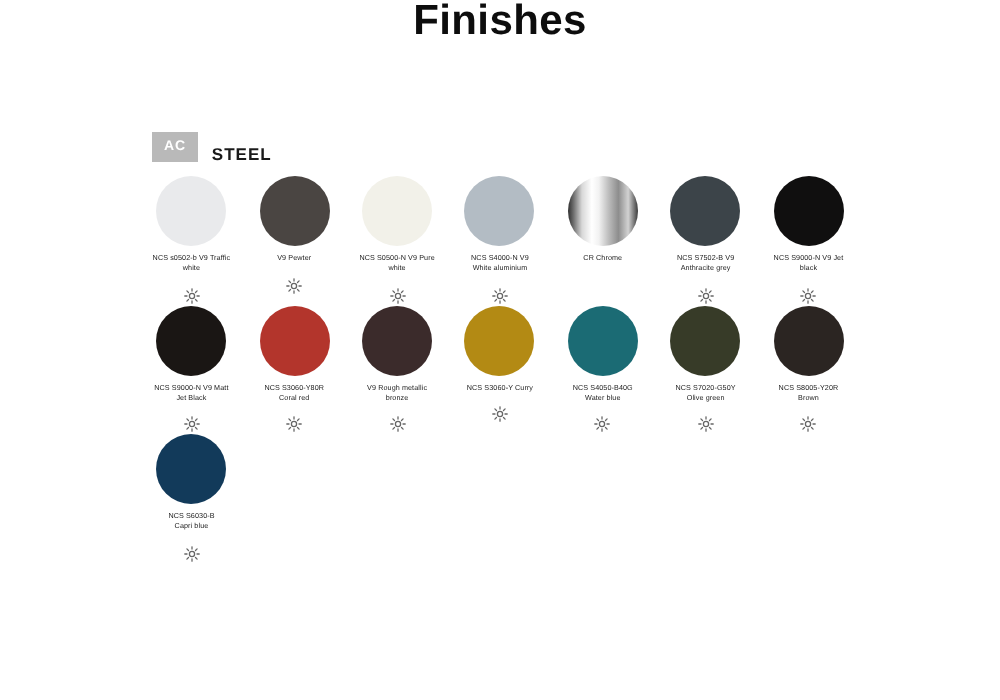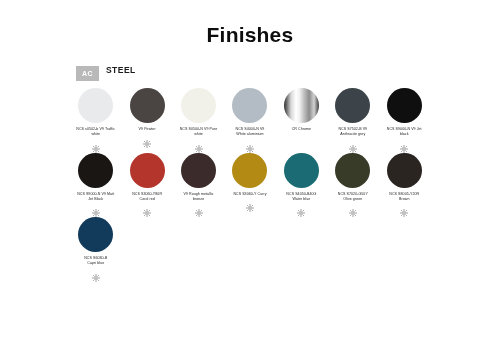--- a/index.html
+++ b/index.html
@@ -23,28 +23,27 @@
   }
 
   
   .page-title {
     text-align: center;
     font-size: 21px;
     font-weight: bold;
     color: #0d0d0d;
     letter-spacing: 0.2px;
     margin: 0;
-    padding-top: 24px;
     line-height: 1;
   }
 
   
   .category-row {
     display: flex;
-    align-items: flex-start;
+    align-items: flex-end;
     gap: 7px;
     margin: 0;
     padding: 0;
     position: absolute;
     left: 76px;
     top: 66px;
   }
   .category-badge {
     background: #b9b9b9;
     color: #ffffff;

